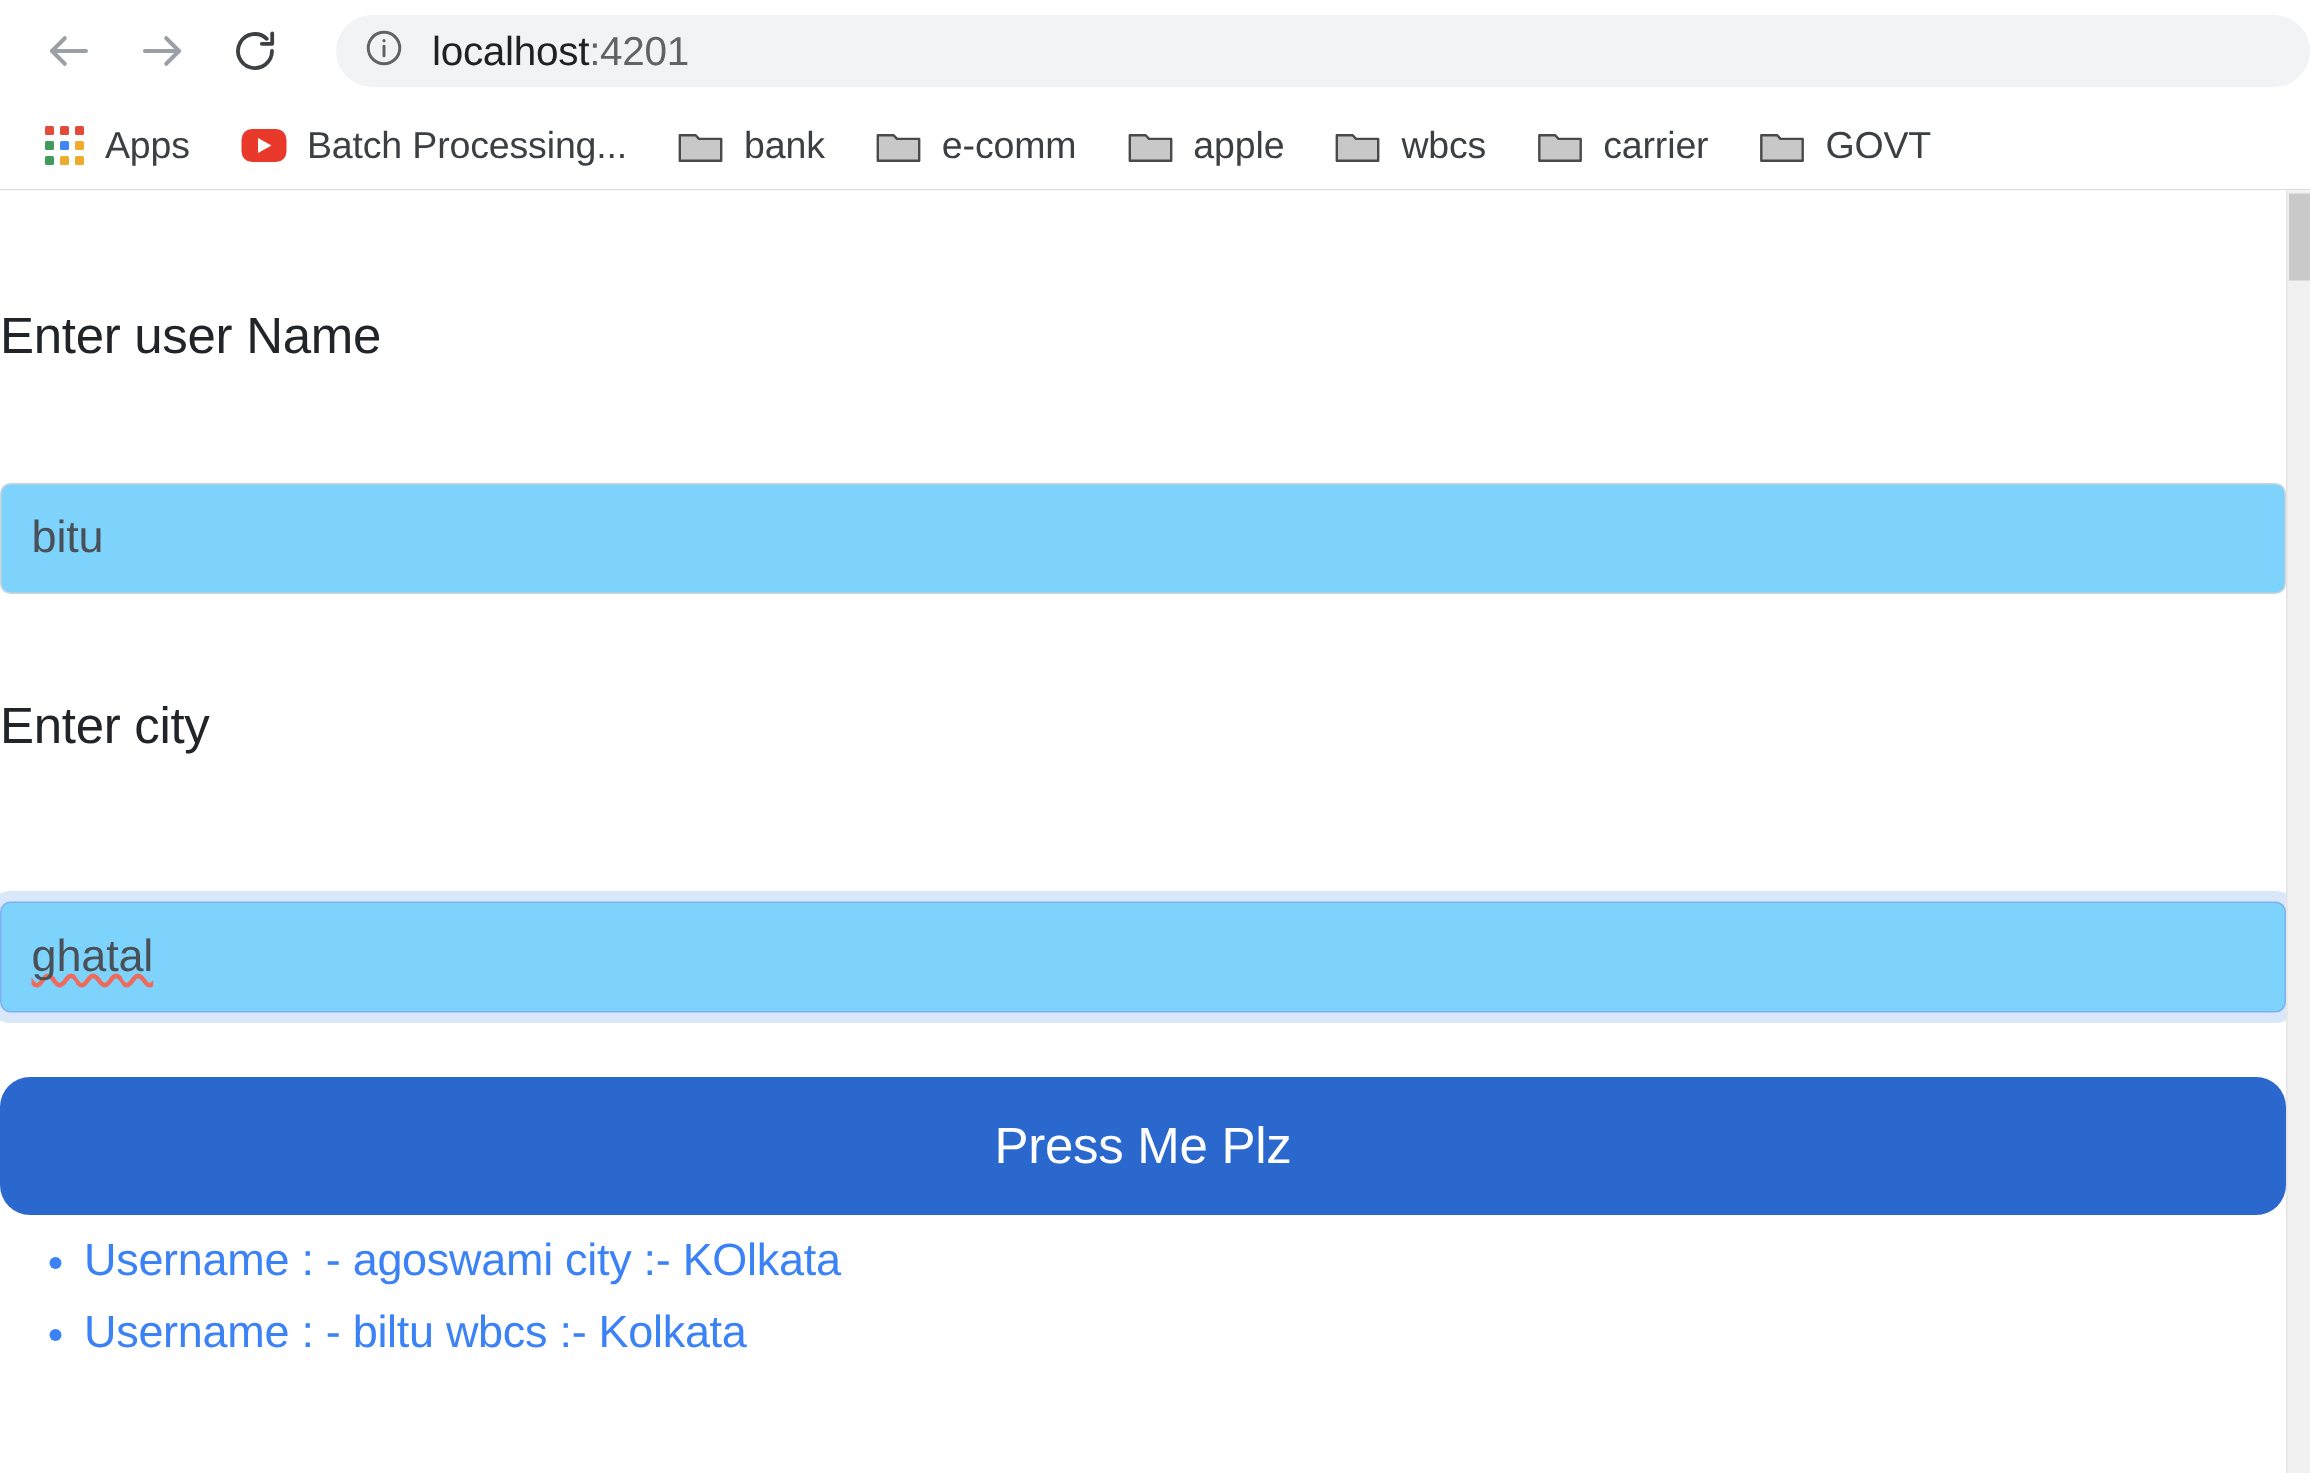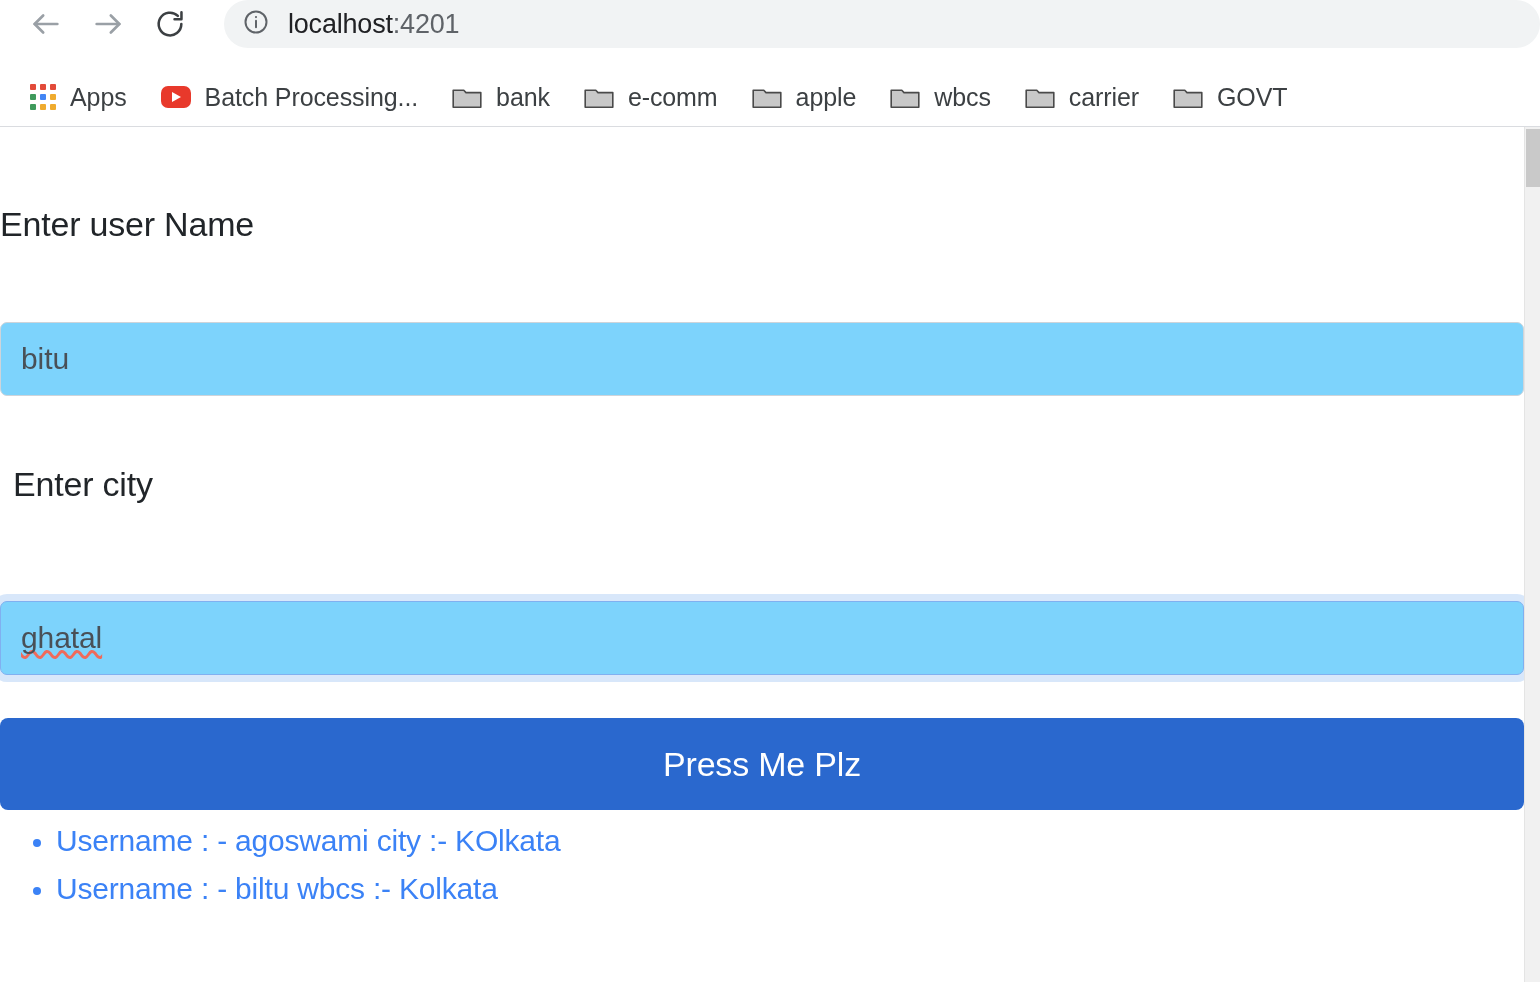--- a/index.html
+++ b/index.html
@@ -16,21 +16,21 @@
   .browser {
     width: 1540px;
     height: 982px;
     position: relative;
     background: #ffffff;
   }
 
   .toolbar {
     height: 68px;
     display: flex;
-    align-items: flex-start;
+    align-items: center;
     padding: 0 0 0 22px;
     background: #ffffff;
   }
 
   .nav-btn {
     width: 48px; height: 48px;
     display: flex; align-items: center; justify-content: center;
     border-radius: 50%;
     flex: 0 0 auto;
     margin-right: 14px;
@@ -175,21 +175,21 @@
     letter-spacing: -0.1px;
   }
 
   .press-btn {
     display: block;
     width: 1524px;
     height: 92px;
     background: #2a68ce;
     color: #ffffff;
     border: none;
-    border-radius: 8px;
+    border-radius: 20px;
     font-family: "Liberation Sans", sans-serif;
     font-size: 34px;
     letter-spacing: -0.2px;
     cursor: pointer;
     text-align: center;
   }
 
   .result-list {
     list-style: disc;
     margin: 0;
@@ -361,21 +361,21 @@
       <div style="position:absolute; left:0; top:78px;">
         <span class="field-label">Enter user Name</span>
       </div>
 
       <div style="position:absolute; left:0; top:195px;">
         <div class="input-shell">
           <span class="input-value">bitu</span>
         </div>
       </div>
 
-      <div style="position:absolute; left:0; top:338px;padding-left:13px;">
+      <div style="position:absolute; left:0; top:338px;">
         <span class="field-label">Enter city</span>
       </div>
 
       <div style="position:absolute; left:0; top:474px;">
         <div class="input-shell focused">
           <span class="input-value spell">ghatal</span>
         </div>
       </div>
 
       <div style="position:absolute; left:0; top:591px;">

